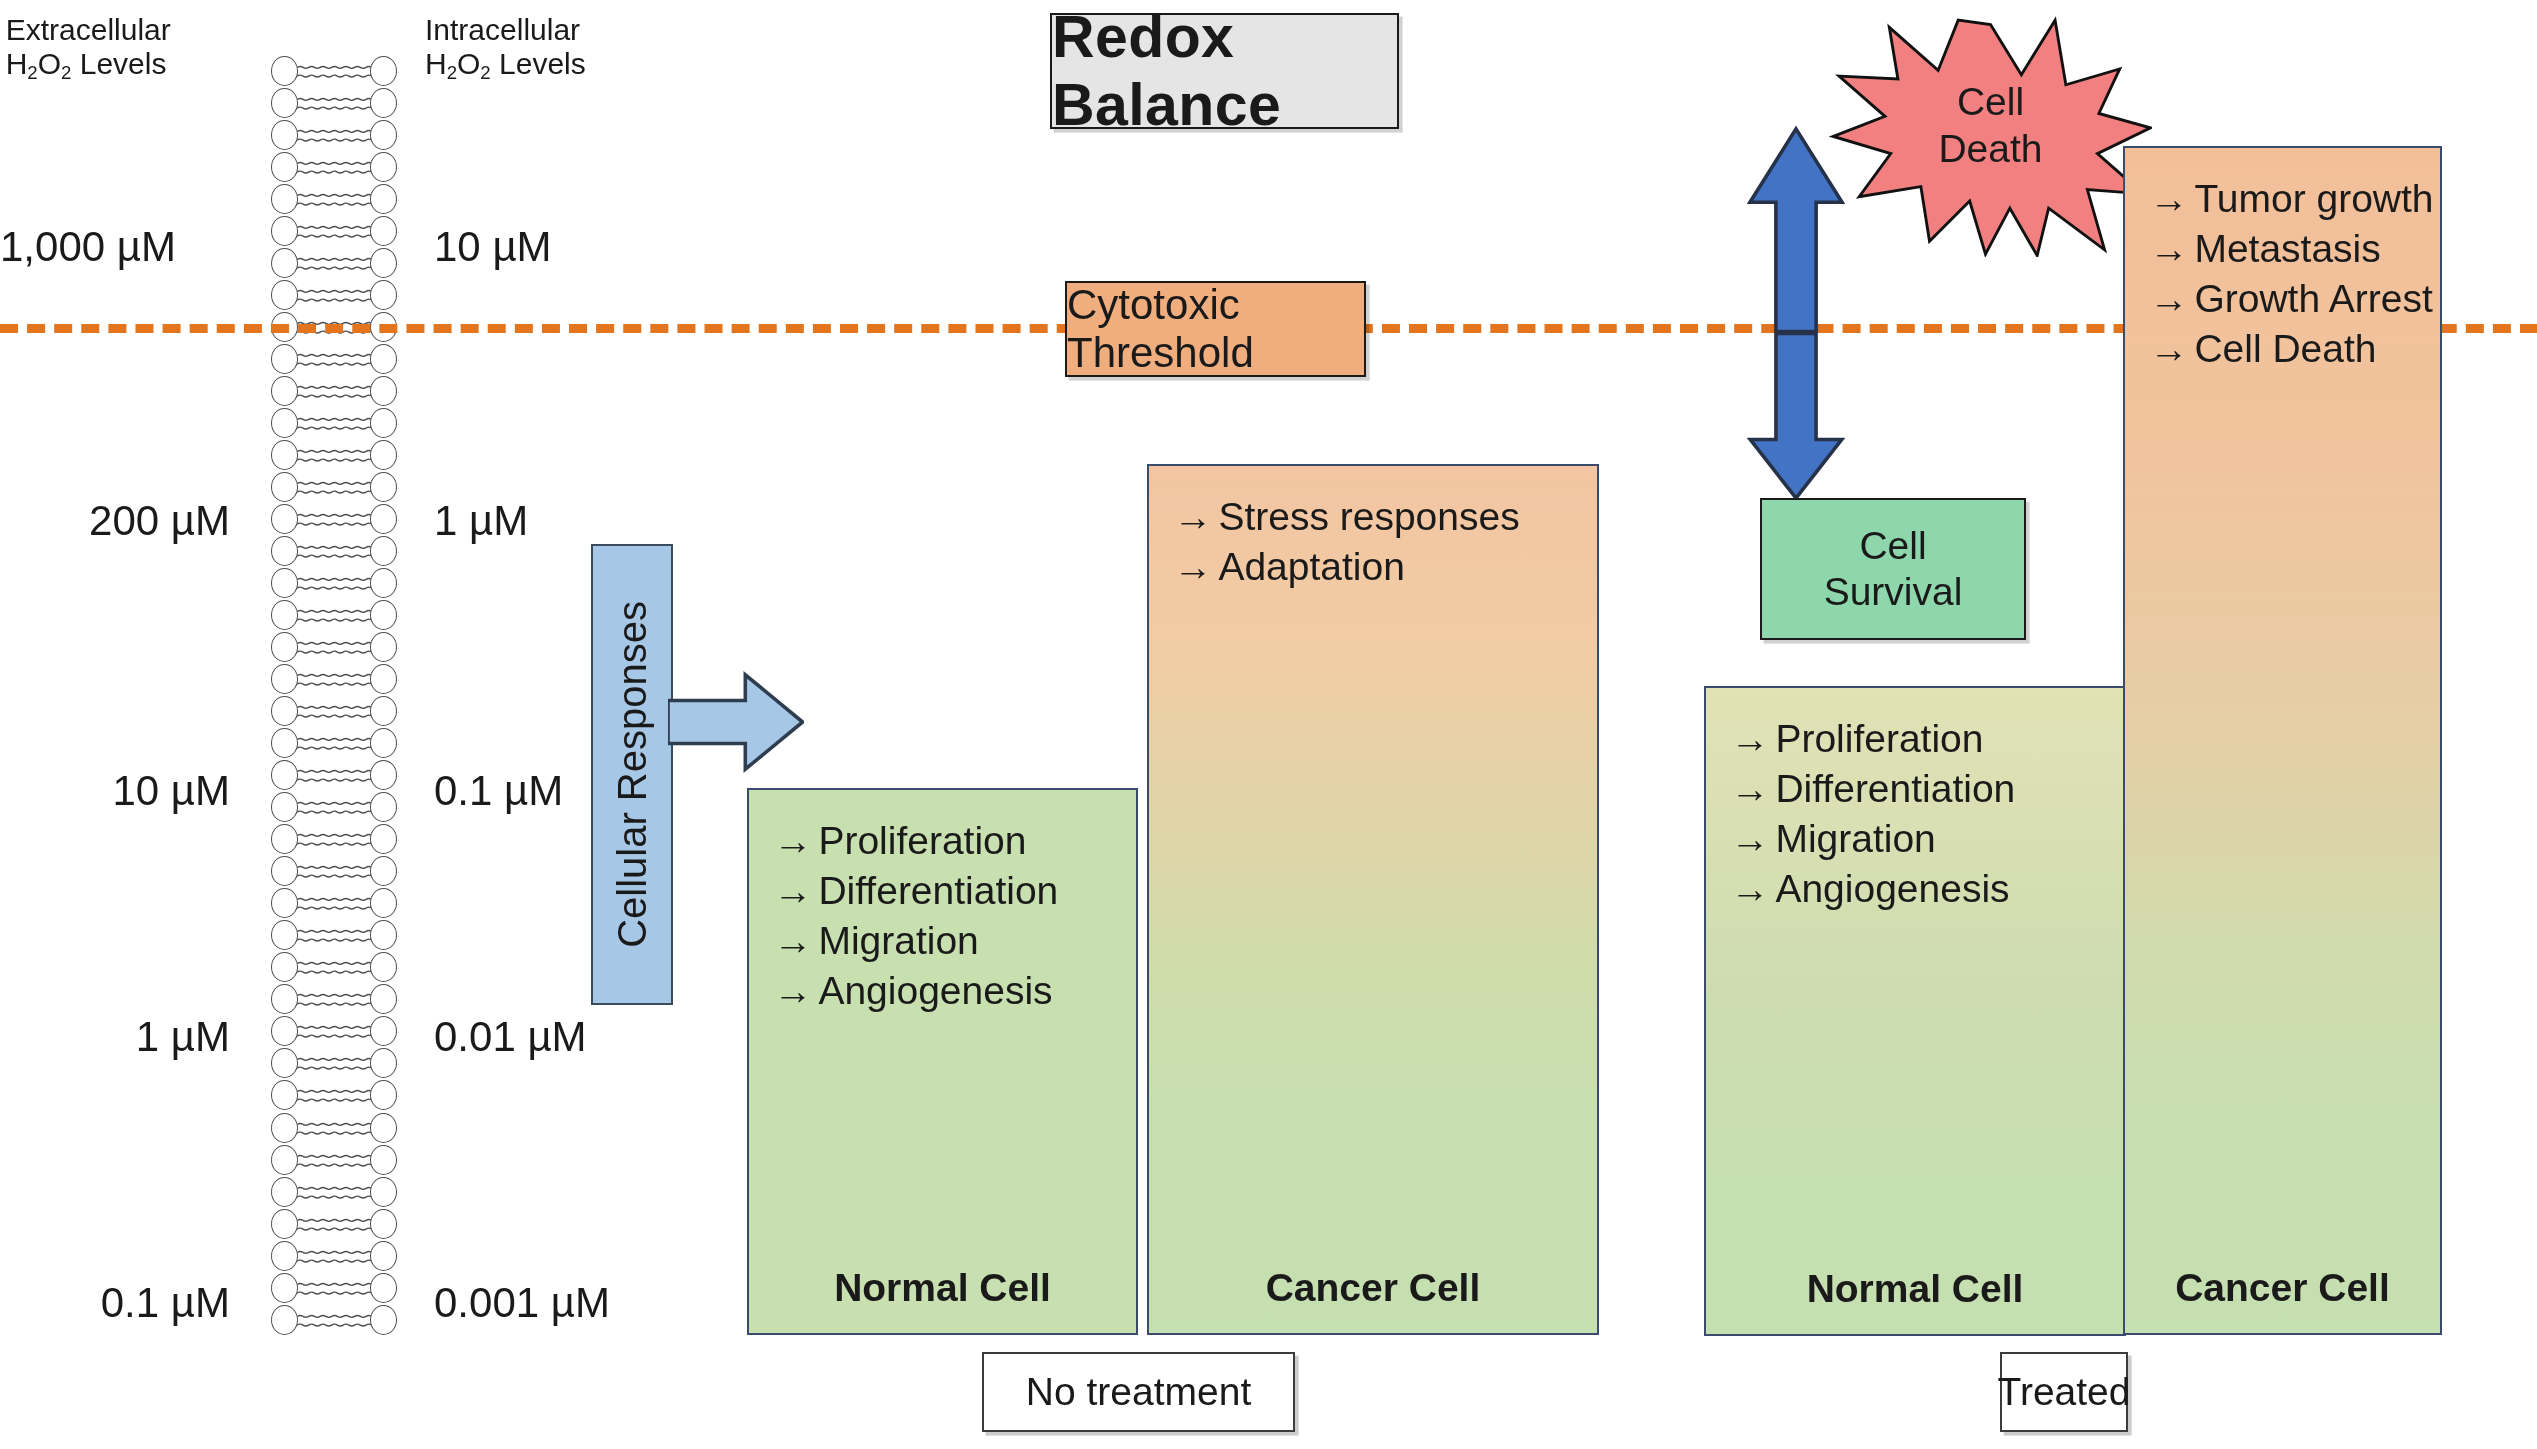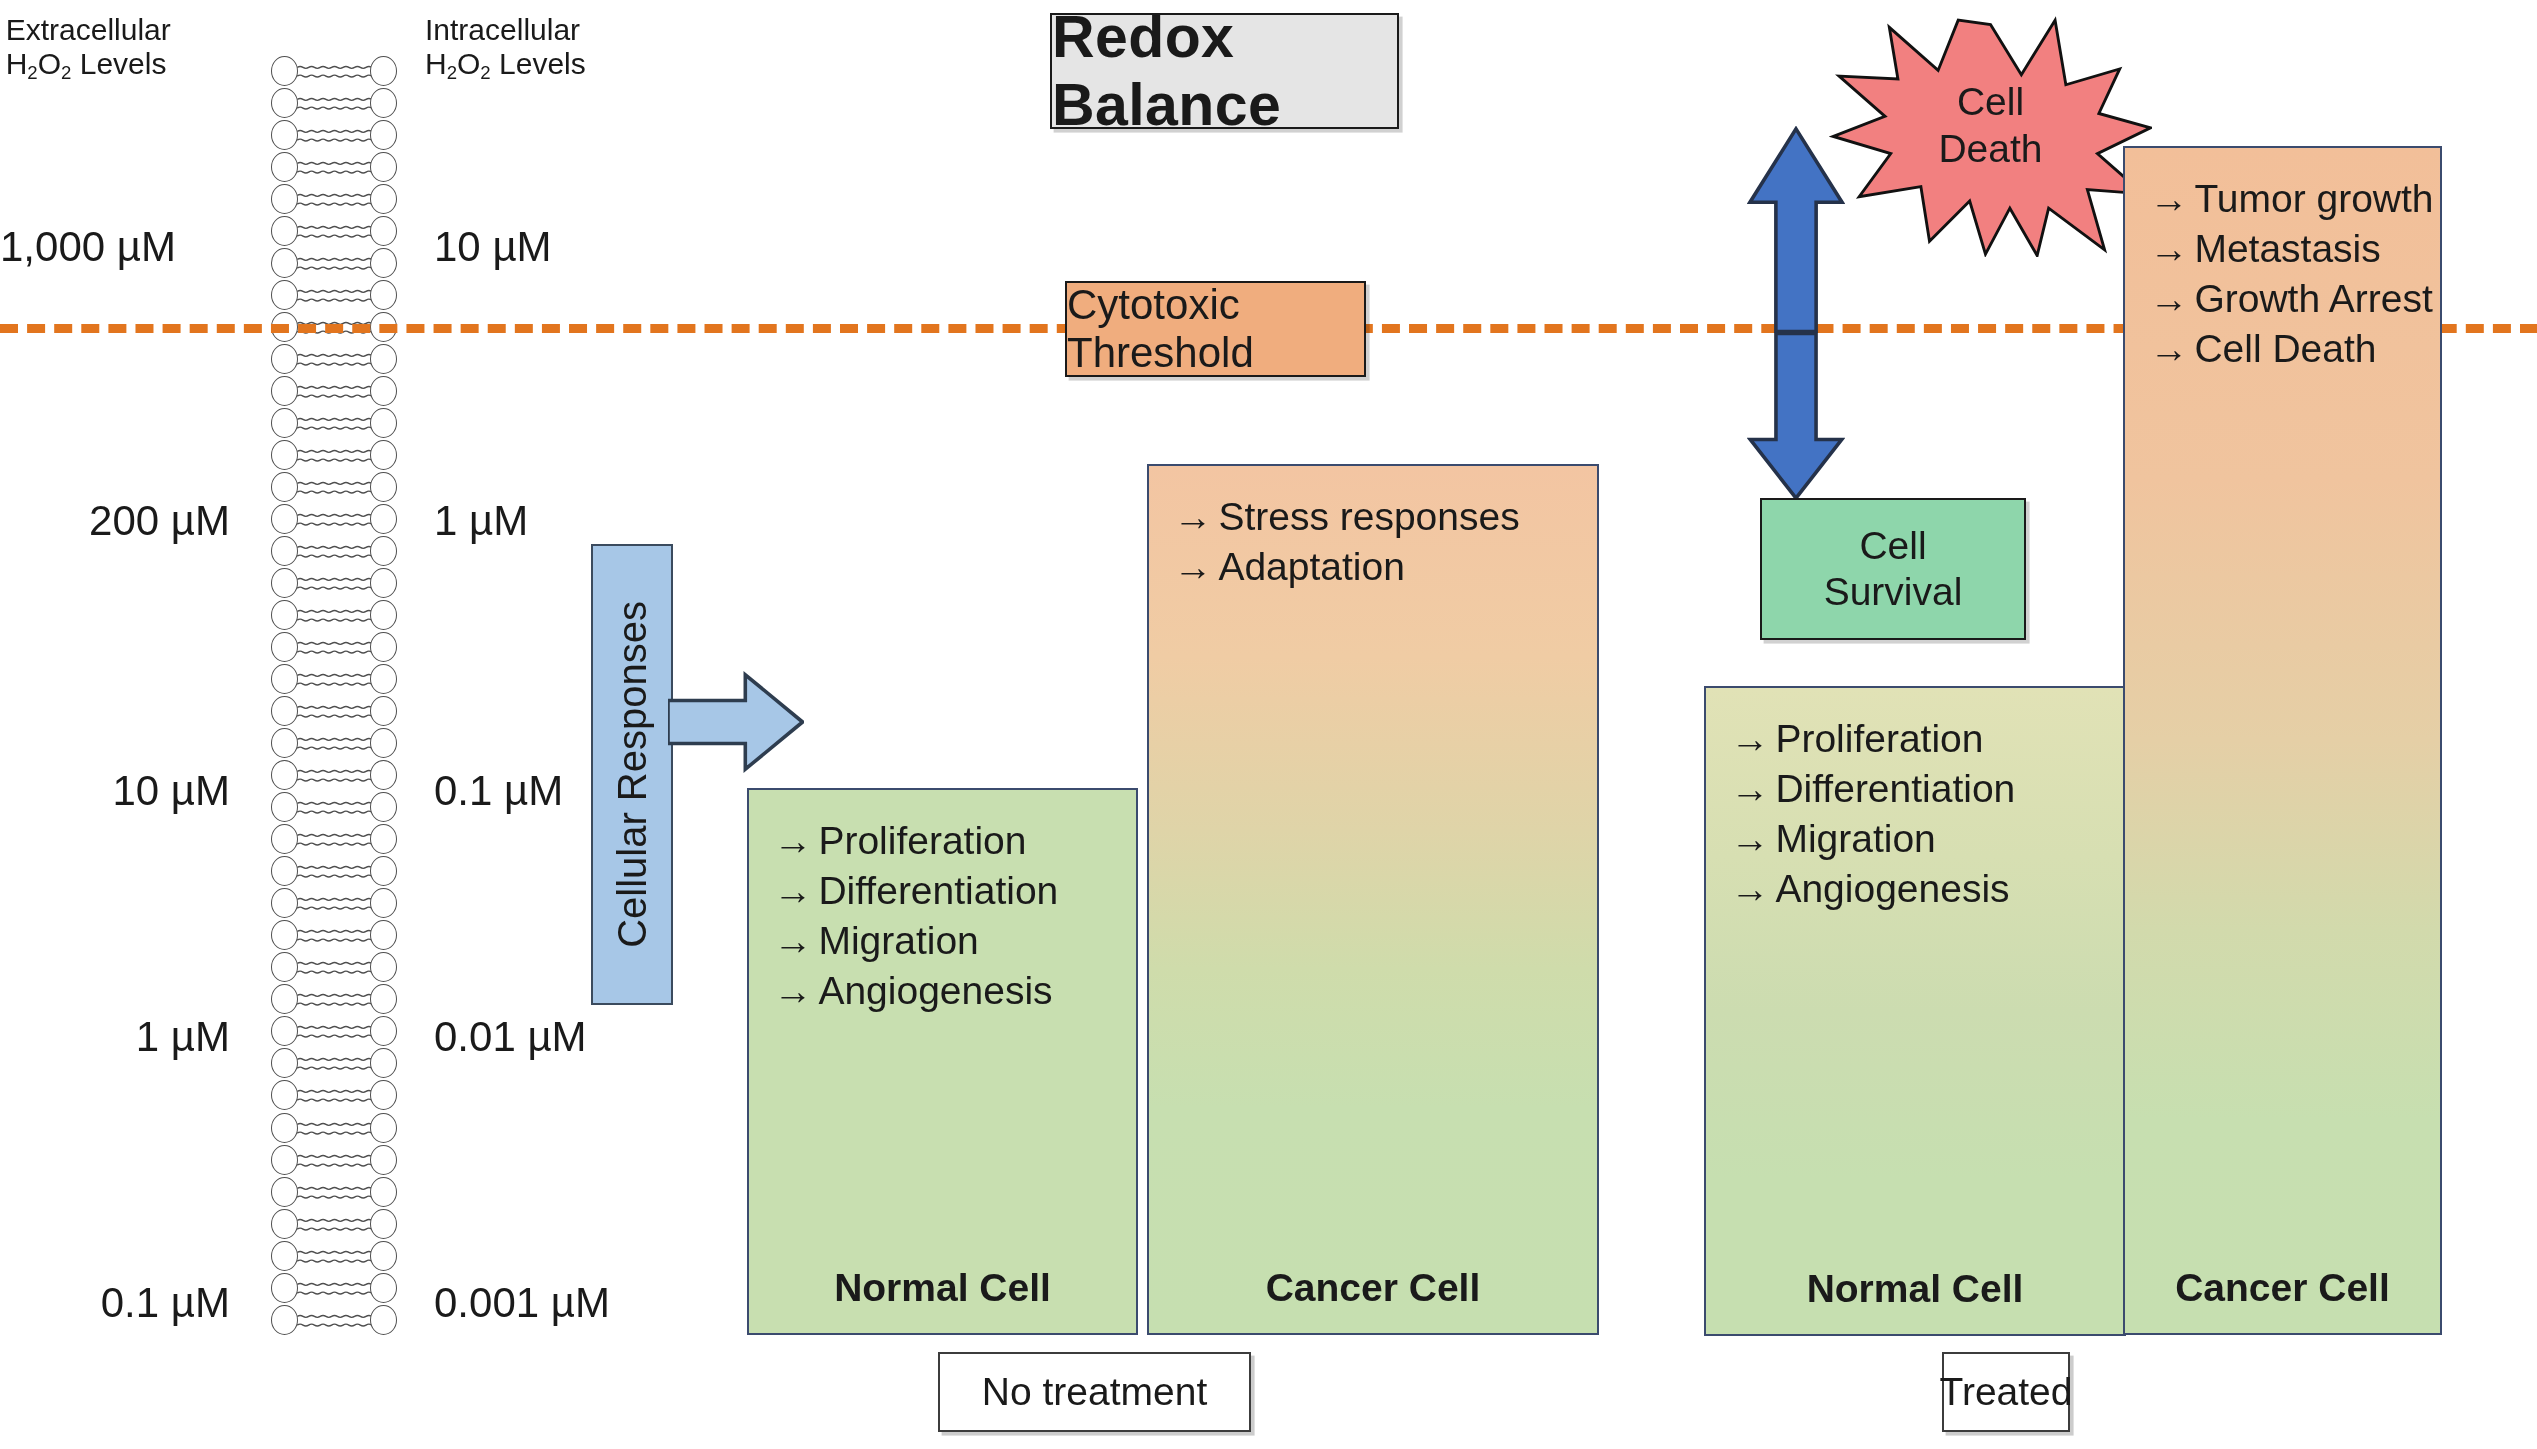--- a/index.html
+++ b/index.html
@@ -117,22 +117,22 @@
     pointer-events:none;
   }
 
   
   .treat-label{
     background:#fff;border:2.9px solid #3c3c3c;
     box-shadow:3.6px 3.6px 0 rgba(0,0,0,0.20);
     display:flex;align-items:center;justify-content:center;
     font-size:39px;box-sizing:border-box;
   }
-  #no-treatment{left:938px;top:1352px;width:313px;height:80px;}
-  #treated{left:1942px;top:1352px;width:128px;height:80px;}
+  #no-treatment{left:982px;top:1352px;width:313px;height:80px;}
+  #treated{left:2000px;top:1352px;width:128px;height:80px;}
 </style>
 </head>
 <body>
 
 <div id="root">
 
   <div class="abs col-head" style="left:5.7px;top:13px;">
     <div>Extracellular</div>
     <div><span>H</span><sub>2</sub><span>O</span><sub>2</sub><span> Levels</span></div>
   </div>

